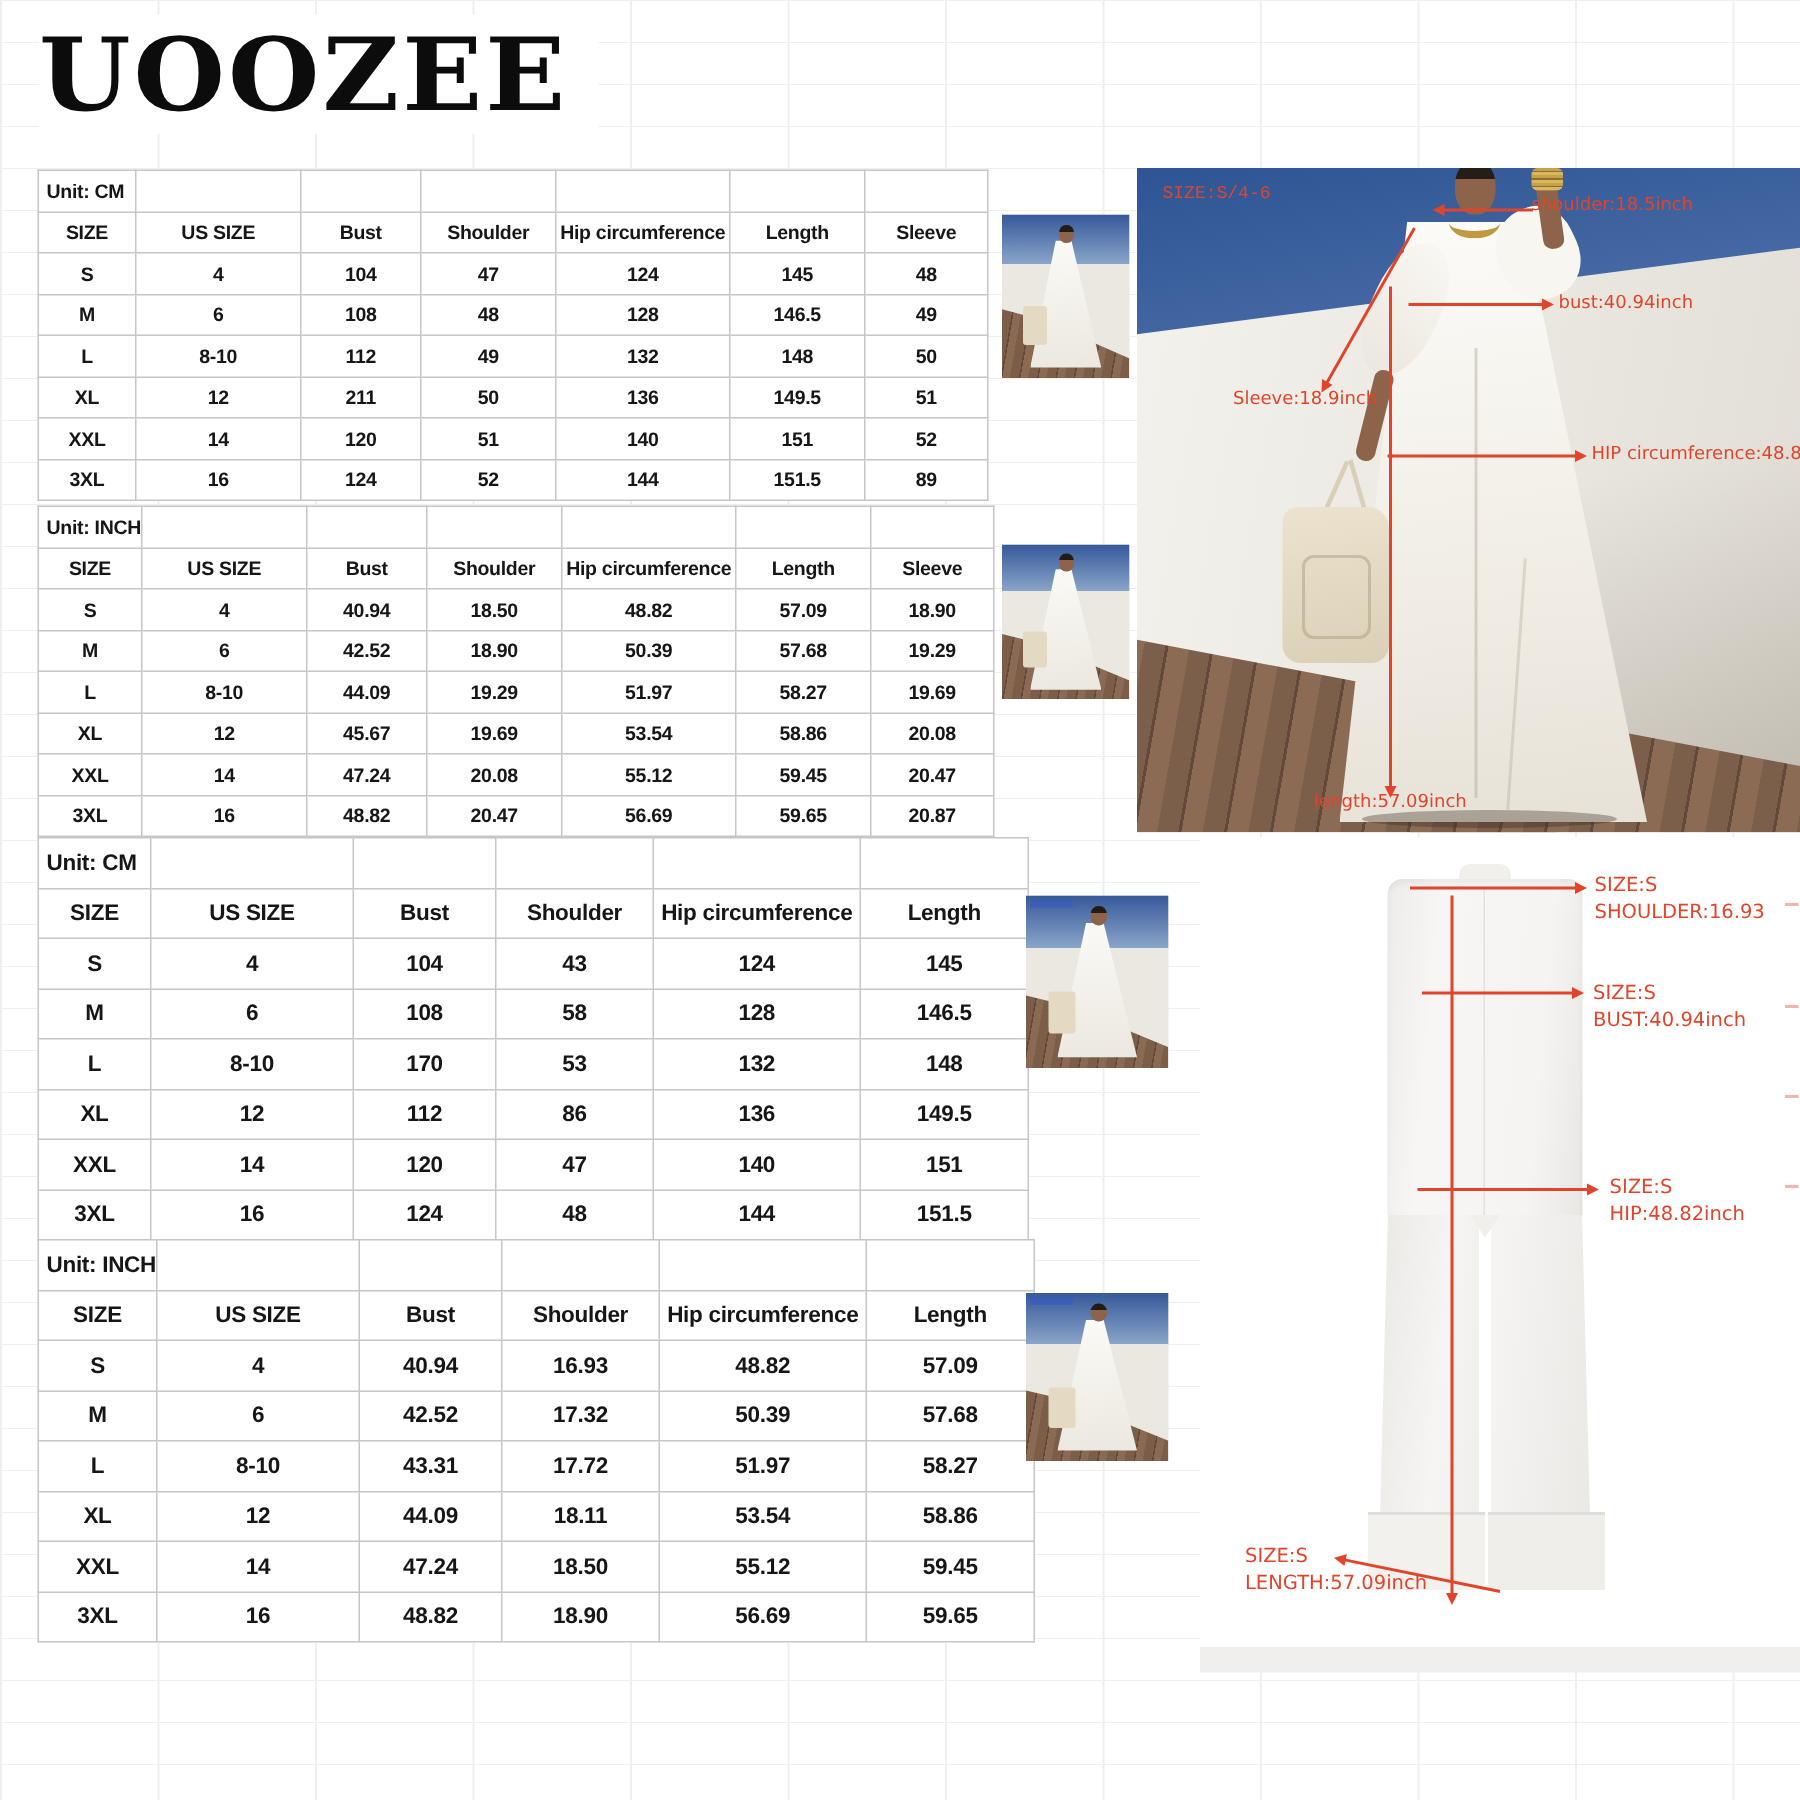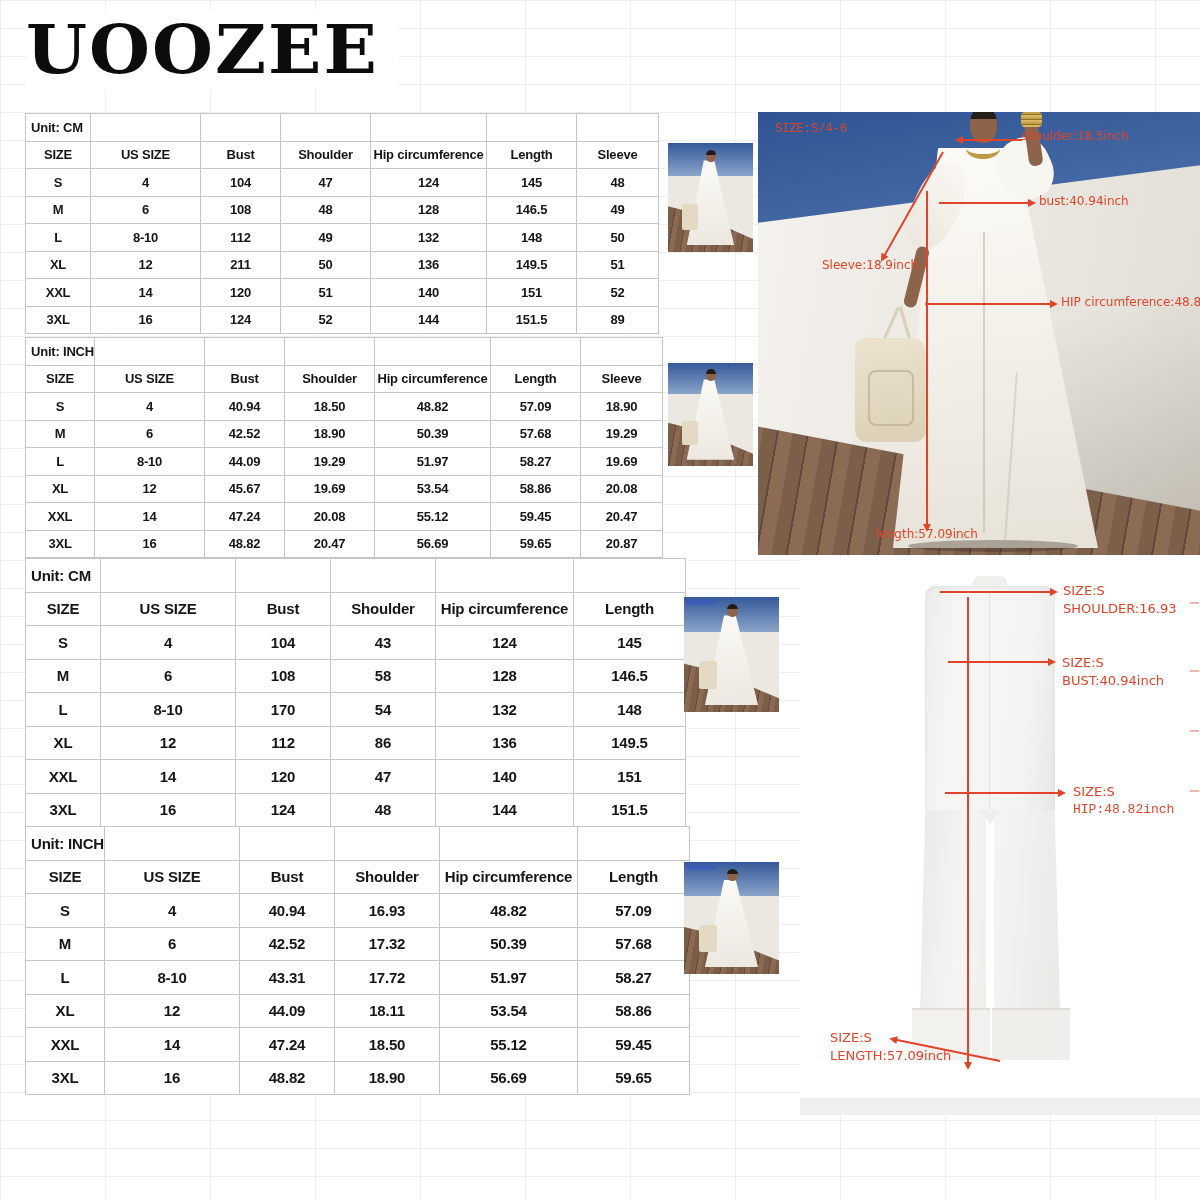--- a/index.html
+++ b/index.html
@@ -324,21 +324,21 @@
         <td>6</td>
         <td>108</td>
         <td>58</td>
         <td>128</td>
         <td>146.5</td>
       </tr>
       <tr>
         <td>L</td>
         <td>8-10</td>
         <td>170</td>
-        <td>54</td>
+        <td>53</td>
         <td>132</td>
         <td>148</td>
       </tr>
       <tr>
         <td>XL</td>
         <td>12</td>
         <td>112</td>
         <td>86</td>
         <td>136</td>
         <td>149.5</td>
@@ -521,21 +521,21 @@
   <div class="line ar" style="left:140px;top:33px;width:115px;"></div>
   <div class="ann" style="left:263px;top:25px;">SIZE:S</div>
   <div class="ann" style="left:263px;top:43px;">SHOULDER:16.93</div>
 
   <div class="line ar" style="left:148px;top:103px;width:105px;"></div>
   <div class="ann" style="left:262px;top:97px;">SIZE:S</div>
   <div class="ann" style="left:262px;top:115px;">BUST:40.94inch</div>
 
   <div class="line ar" style="left:145px;top:234px;width:118px;"></div>
   <div class="ann" style="left:273px;top:226px;">SIZE:S</div>
-  <div class="ann" style="left:273px;top:244px;font-family:Liberation Mono, monospace;">HIP:48.82inch</div>
+  <div class="ann" style="left:273px;top:244px;">HIP:48.82inch</div>
 
   <div class="line ar" style="left:168px;top:38px;width:470px;transform:rotate(90deg);"></div>
   <div class="line ar" style="left:200px;top:502px;width:110px;transform:rotate(-168.5deg);"></div>
   <div class="ann" style="left:30px;top:472px;">SIZE:S</div>
   <div class="ann" style="left:30px;top:490px;">LENGTH:57.09inch</div>
 
   <div class="d-tick" style="left:390px;top:44px;"></div>
   <div class="d-tick" style="left:390px;top:112px;"></div>
   <div class="d-tick" style="left:390px;top:172px;"></div>
   <div class="d-tick" style="left:390px;top:232px;"></div>

